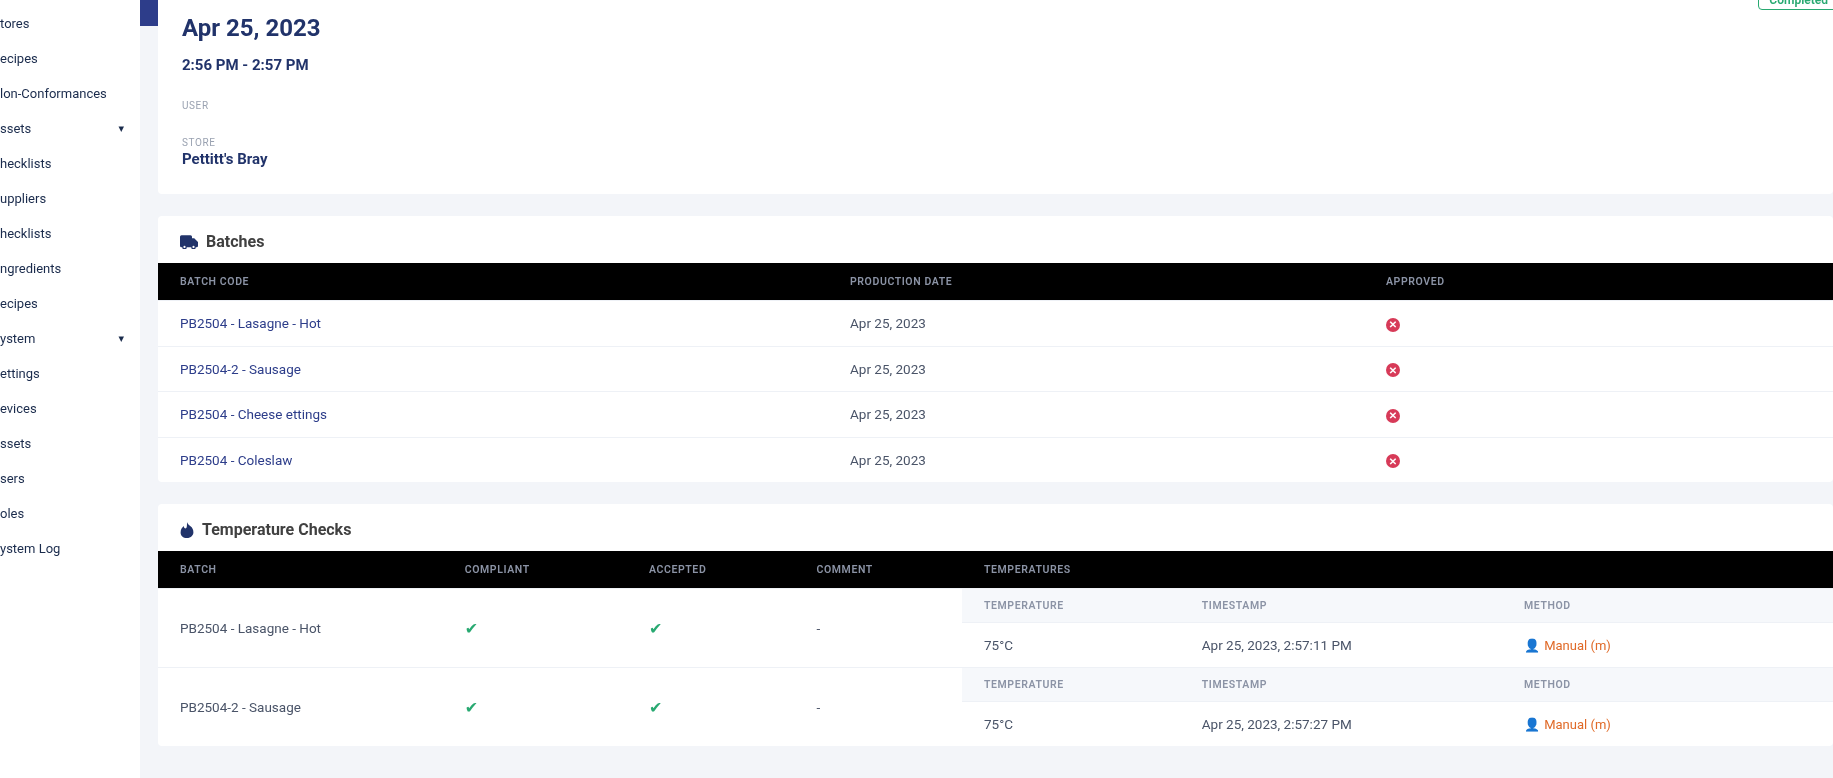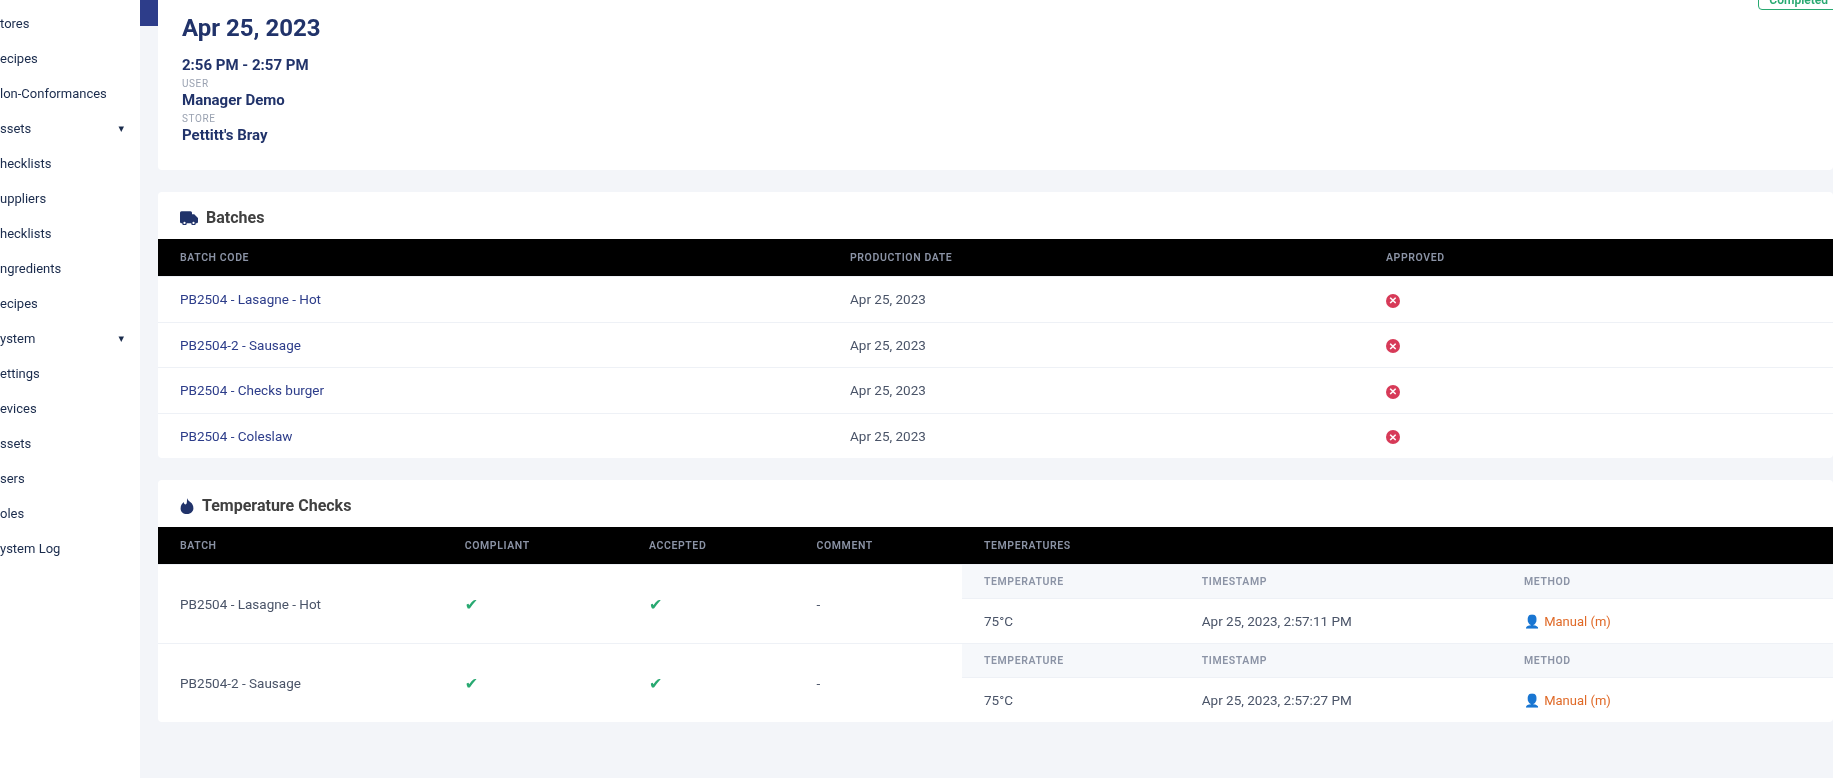--- a/index.html
+++ b/index.html
@@ -78,21 +78,21 @@
     font-size: 15px;
     font-weight: 700;
     color: #21336a;
     margin-top: 14px;
   }
   .meta-label {
     font-size: 10px;
     letter-spacing: 0.6px;
     color: #9aa2b1;
     text-transform: uppercase;
-    margin-top: 4px;
+    margin-top: 26px;
   }
   .meta-value {
     font-size: 15px;
     font-weight: 700;
     color: #21336a;
     margin-top: 2px;
   }
 
   .panel {
     background: #fff;
@@ -222,21 +222,20 @@
     </div>
 
   <div class="content">
 
     <div class="header-card">
       <div class="side-marker"></div>
       <div class="status-badge">Completed</div>
       <div class="date-title">Apr 25, 2023</div>
       <div class="time-range">2:56 PM - 2:57 PM</div>
       <div class="meta-label">USER</div>
-      <div class="meta-value">Manager Demo</div>
       <div class="meta-label">STORE</div>
       <div class="meta-value">Pettitt's Bray</div>
     </div>
 
     <div class="panel">
       <div class="panel-header">
         <svg width="18" height="14" viewBox="0 0 24 18">
             <path d="M0 2a2 2 0 0 1 2-2h12a2 2 0 0 1 2 2v2h3l5 5v5a2 2 0 0 1-2 2h-1a3 3 0 1 1-6 0H9a3 3 0 1 1-6 0H2a2 2 0 0 1-2-2V2zm18 12a1.5 1.5 0 1 0 0 3 1.5 1.5 0 0 0 0-3zM4.5 15.5A1.5 1.5 0 1 0 6 14a1.5 1.5 0 0 0-1.5 1.5z"></path>
           </svg>
         <span>Batches</span>
@@ -259,21 +258,21 @@
               <td class="link">PB2504 - Lasagne - Hot</td>
               <td>Apr 25, 2023</td>
               <td><span class="approved-x">✕</span></td>
             </tr>
             <tr>
               <td class="link">PB2504-2 - Sausage</td>
               <td>Apr 25, 2023</td>
               <td><span class="approved-x">✕</span></td>
             </tr>
             <tr>
-              <td class="link">PB2504 - Checks burger</td>
+              <td class="link">PB2504 - Cheese ettings</td>
               <td>Apr 25, 2023</td>
               <td><span class="approved-x">✕</span></td>
             </tr>
             <tr>
               <td class="link">PB2504 - Coleslaw</td>
               <td>Apr 25, 2023</td>
               <td><span class="approved-x">✕</span></td>
             </tr>
           </tbody>
       </table>

